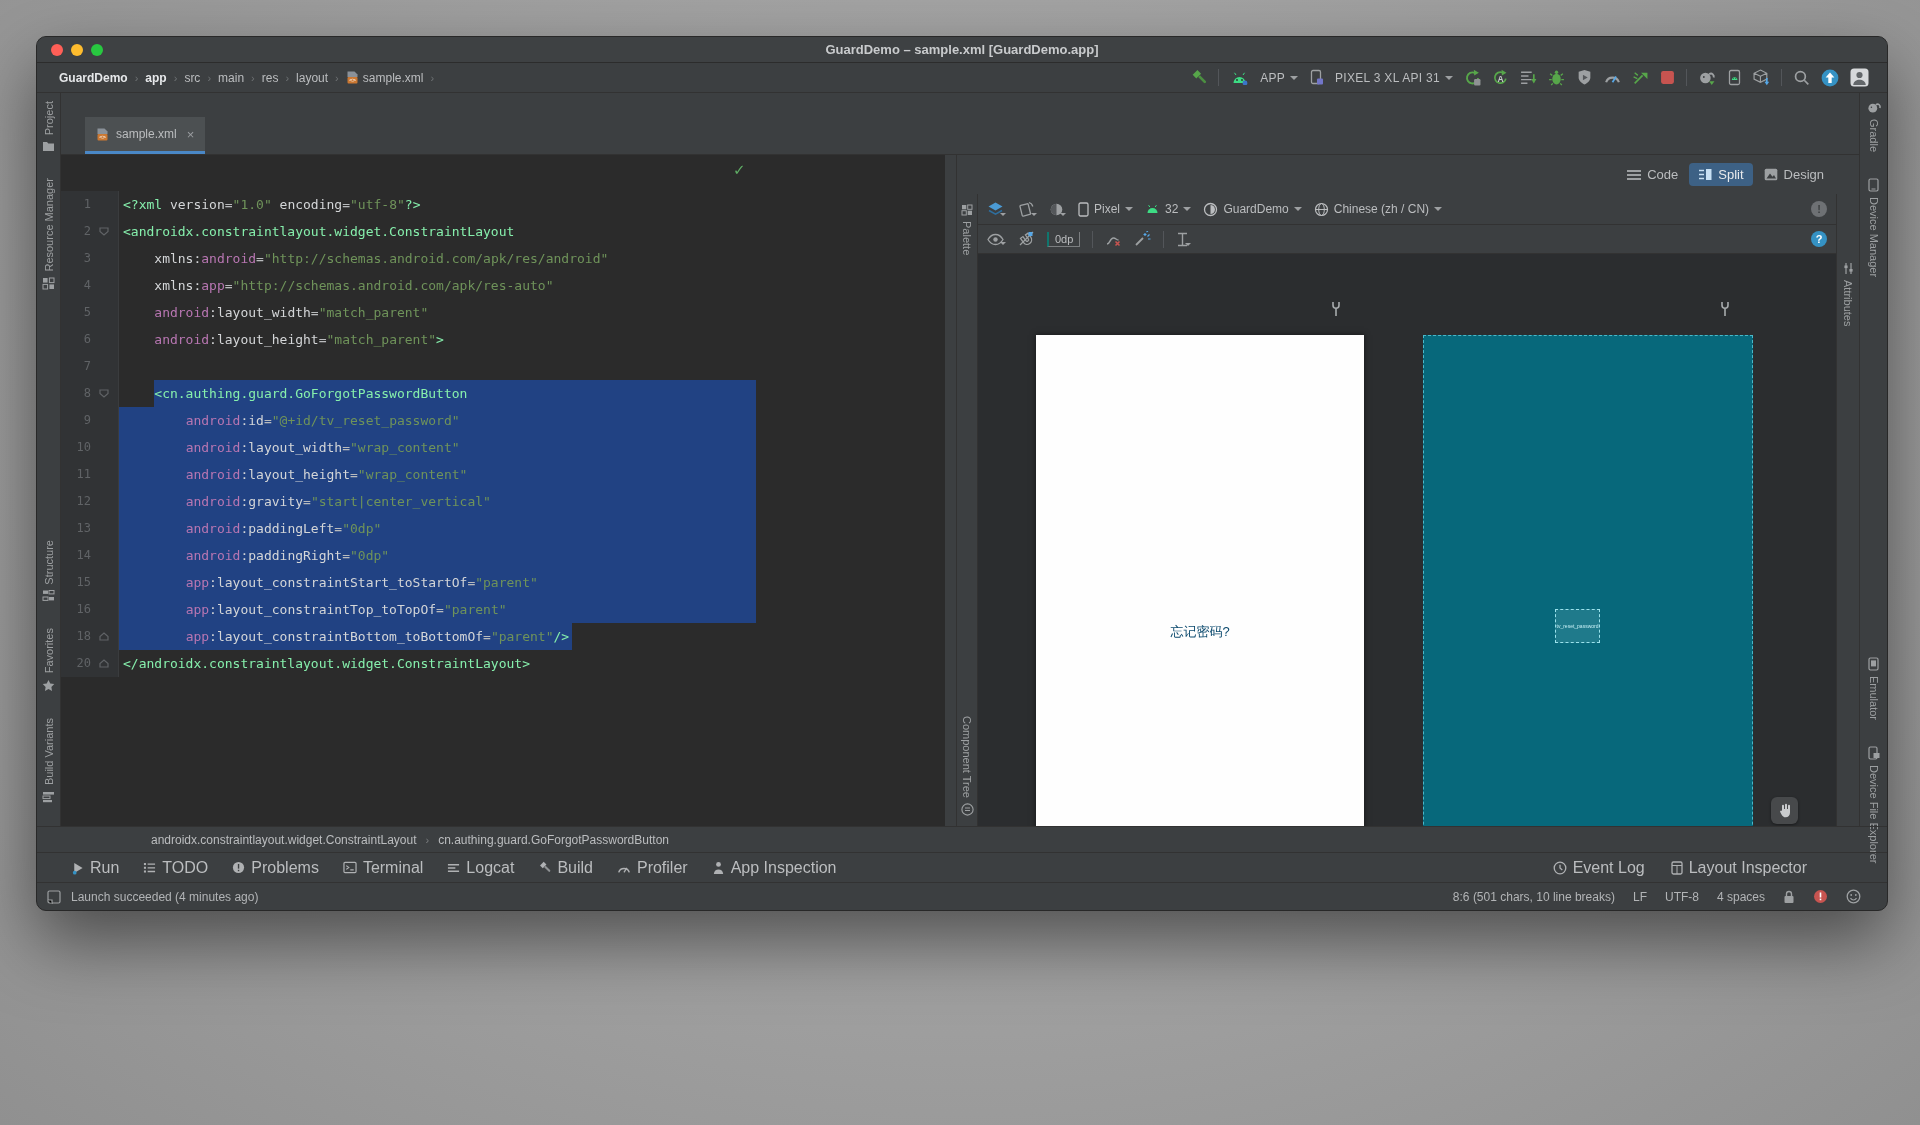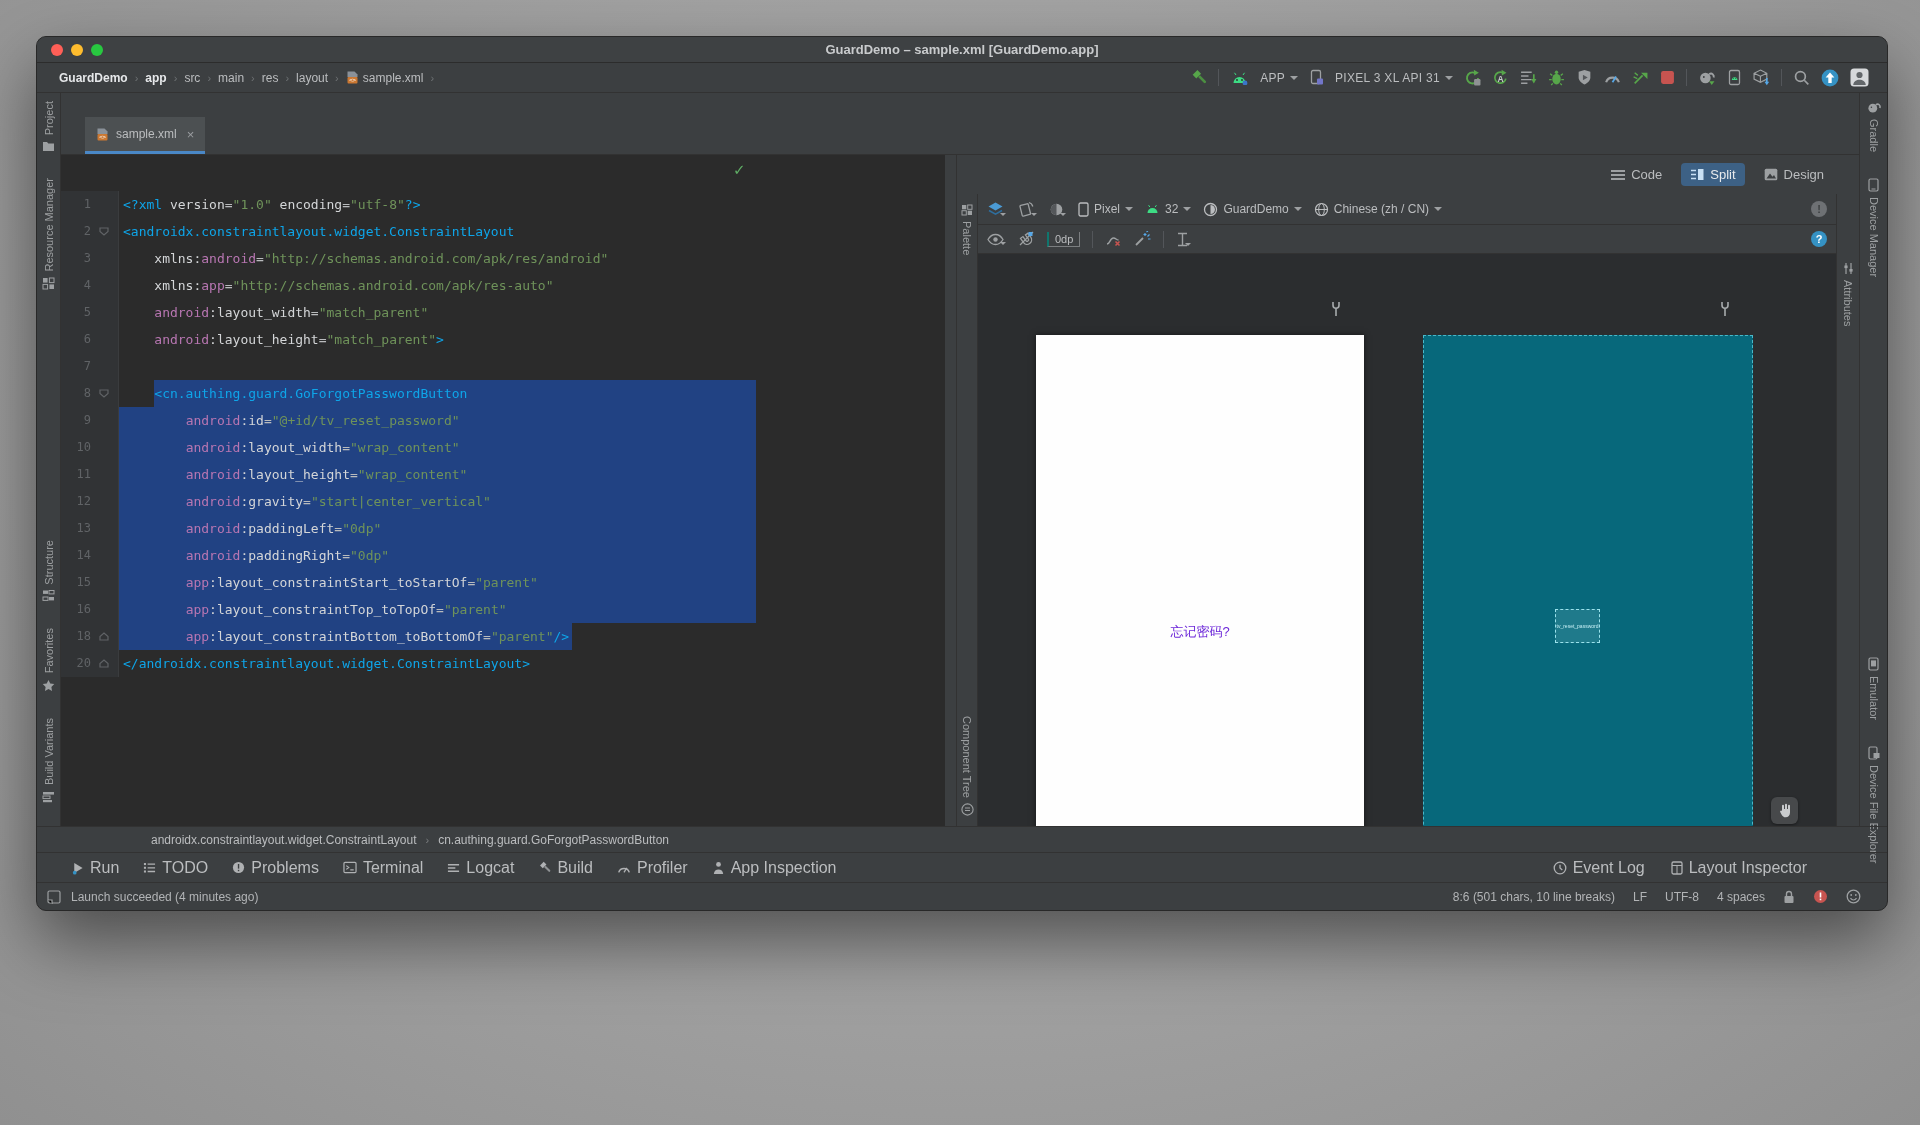--- a/index.html
+++ b/index.html
@@ -44,47 +44,47 @@
   .editor{width:883px;background:#2b2b2b;position:relative;flex:none;overflow:hidden}
   .check{position:absolute;top:6px;left:672px;color:#5fad65;font-size:15px;font-weight:bold}
   .code-wrap{position:absolute;left:0;right:0;top:36px}
   .code-row{position:relative;height:27px;display:flex;font-family:"DejaVu Sans Mono",monospace;font-size:13px}
   .gutter{width:58px;flex:none;background:#313335;border-right:1px solid #3a3c3e;display:flex;z-index:1}
   .ln{width:30px;text-align:right;color:#606366;font-size:12px;line-height:27px}
   .fold{width:26px;position:relative}
   .fold svg{position:absolute;left:8px;top:9px}
   .selbg{position:absolute;top:0;height:27px;background:#214283;z-index:0}
   .code-text{position:relative;z-index:1;line-height:27px;white-space:pre;padding-left:4px}
-  .tok-pi,.tok-tag{color:#0ea5e9}
+  .tok-pi,.tok-tag{color:#86efac}
   .tok-ns{color:#b876b2}
   .tok-attr{color:#d4d6d8}
   .tok-eq{color:#b9bbbd}
   .tok-str{color:#6f935a}
   .tok-plain{color:#a9b7c6}
   .splitter{width:13px;background:#3c3f41;border-left:1px solid #2b2b2b;border-right:1px solid #323232;flex:none}
   
   .design{flex:1;display:flex;flex-direction:column;min-width:0;background:#3c3f41}
-  .design-header{height:39px;display:flex;align-items:center;justify-content:flex-end;gap:10px;padding-right:26px;flex:none}
+  .design-header{height:39px;display:flex;align-items:center;justify-content:flex-end;gap:2px;padding-right:26px;flex:none}
   .vmode{display:flex;align-items:center;gap:6px;padding:4px 9px;border-radius:4px;color:#bbbdbf;font-size:13px}
   .vmode.active{background:#3d6185;color:#e8eaec}
   .design-body{flex:1;display:flex;min-height:0}
   .pstrip{width:21px;border-right:1px solid #323232;display:flex;flex-direction:column;align-items:center;padding:10px 0;color:#9da0a2;font-size:11px;flex:none}
   .astrip{width:23px;border-left:1px solid #323232;display:flex;flex-direction:column;align-items:center;padding-top:68px;color:#9da0a2;font-size:11px;flex:none;gap:6px}
   .dmain{flex:1;display:flex;flex-direction:column;min-width:0}
   .dtb{border-bottom:1px solid #323232;display:flex;align-items:center;padding:0 9px;gap:12px;flex:none}
   .dtb1{height:31px}.dtb2{height:29px}
   .dd{display:flex;align-items:center;gap:5px;color:#bbbdbf;font-size:12px}
   .mini-caret{width:0;height:0;border-left:3px solid transparent;border-right:3px solid transparent;border-top:3.5px solid #9da0a2;align-self:flex-end;margin-left:-4px;margin-bottom:1px}
   .margin-ctl{font-size:11px;color:#bbbdbf;border-left:2px solid #0f766e;border-right:1px solid #7b7e80;border-bottom:1px solid #7b7e80;padding:1px 6px 0;height:15px;line-height:13px}
   .circle-badge{width:16px;height:16px;border-radius:50%;display:flex;align-items:center;justify-content:center;font-size:11px;font-weight:bold;margin-left:auto}
   .badge-grey{background:#6e7174;color:#3c3f41}
   .badge-blue{background:#3592c4;color:#fff}
   .canvas{flex:1;background:#2b2d2f;position:relative;overflow:hidden}
   .phone-white{position:absolute;left:58px;top:81px;width:328px;height:580px;background:#fefefe;box-shadow:0 0 6px rgba(0,0,0,.5)}
-  .forgot{position:absolute;left:0;right:0;top:288px;text-align:center;color:#6d28d9;font-size:13px}
+  .forgot{position:absolute;left:0;right:0;top:288px;text-align:center;color:#0c4a6e;font-size:13px}
   .phone-blue{position:absolute;left:445px;top:81px;width:330px;height:585px;background:#07687b;border:1px dashed #49b9ca}
   .bp-box{position:absolute;left:131px;top:273px;width:45px;height:34px;border:1px dashed #9be2ec;background:rgba(180,235,242,.14);
           display:flex;align-items:center;justify-content:center;color:#c6eff5;font-size:5px;overflow:hidden}
   .wrench{position:absolute;top:47px}
   .wrench.w1{left:352px}.wrench.w2{left:741px}
   .resize-h{position:absolute;left:396px;top:670px}
   .zoombar{position:absolute;right:38px;top:543px;display:flex;flex-direction:column;gap:7px;align-items:center}
   .zbtn{width:27px;height:27px;background:#47494b;border-radius:6px;display:flex;align-items:center;justify-content:center;color:#d3d5d7;box-shadow:0 1px 3px rgba(0,0,0,.4)}
   .zgroup{background:#47494b;border-radius:6px;display:flex;flex-direction:column;box-shadow:0 1px 3px rgba(0,0,0,.4)}
   .zgroup .zbtn{background:transparent;box-shadow:none;height:25px}

